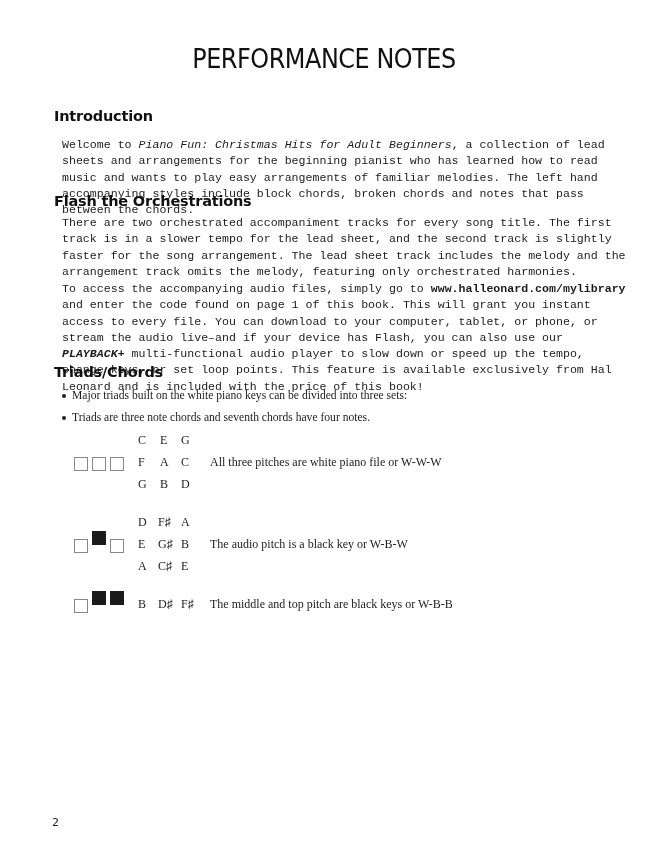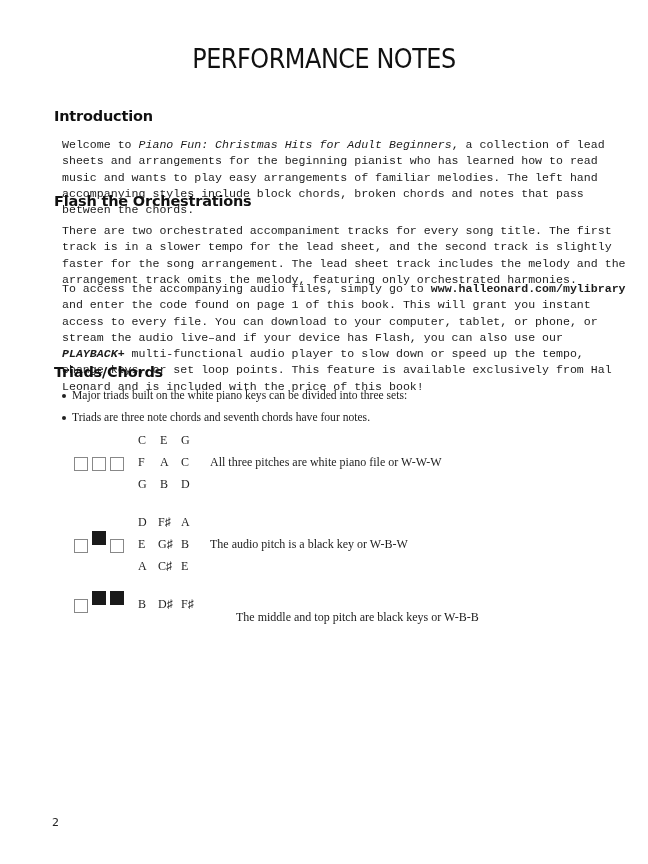--- a/index.html
+++ b/index.html
@@ -39,21 +39,21 @@
 </style>
 </head>
 <body>
 
 <h1 class="page-title">PERFORMANCE NOTES</h1>
 
 <h2 class="heading" style="top:108px;">Introduction</h2>
 <p class="para" style="top:129px;"><span>Welcome to </span><i>Piano Fun: Christmas Hits for Adult Beginners</i><span>, a collection of lead sheets and arrangements for the beginning pianist who has learned how to read music and wants to play easy arrangements of familiar melodies. The left hand accompanying styles include block chords, broken chords and notes that pass between the chords.</span></p>
 
 <h2 class="heading" style="top:193px;">Flash the Orchestrations</h2>
-<p class="para" style="top:215px;">There are two orchestrated accompaniment tracks for every song title. The first track is in a slower tempo for the lead sheet, and the second track is slightly faster for the song arrangement. The lead sheet track includes the melody and the arrangement track omits the melody, featuring only orchestrated harmonies.</p>
+<p class="para" style="top:207px;">There are two orchestrated accompaniment tracks for every song title. The first track is in a slower tempo for the lead sheet, and the second track is slightly faster for the song arrangement. The lead sheet track includes the melody and the arrangement track omits the melody, featuring only orchestrated harmonies.</p>
 <p class="para" style="top:273px; width:565px;"><span>To access the accompanying audio files, simply go to </span><b>www.halleonard.com/mylibrary</b><span> and enter the code found on page 1 of this book. This will grant you instant access to every file. You can download to your computer, tablet, or phone, or stream the audio live–and if your device has Flash, you can also use our </span><b><i>PLAYBACK+</i></b><span> multi-functional audio player to slow down or speed up the tempo, change keys, or set loop points. This feature is available exclusively from Hal Leonard and is included with the price of this book!</span></p>
 
 <h2 class="heading" style="top:364px;">Triads/Chords</h2>
 <ul class="bullets">
   <li><span class="dot"></span><span>Major triads built on the white piano keys can be divided into three sets:</span></li>
   <li><span class="dot"></span><span>Triads are three note chords and seventh chords have four notes.</span></li>
 </ul>
 
 <div class="chord-group" style="top:433px;">
   <div class="keys" style="top:24px;">
@@ -113,16 +113,16 @@
     <span class="key black" style="left:20px;top:0;"></span>
     <span class="key black" style="left:38px;top:0;"></span>
   </div>
   <div class="notes">
     <div class="note-row" style="top:0;">
       <span class="note" style="left:0">B</span>
       <span class="note" style="left:20px">D♯</span>
       <span class="note" style="left:43px">F♯</span>
     </div>
   </div>
-  <div class="desc" style="top:13px;margin-left:26px;">The middle and top pitch are black keys or W-B-B</div>
+  <div class="desc" style="top:0;">The middle and top pitch are black keys or W-B-B</div>
 </div>
 
 <div class="page-number">2</div>
 
 </body></html>

